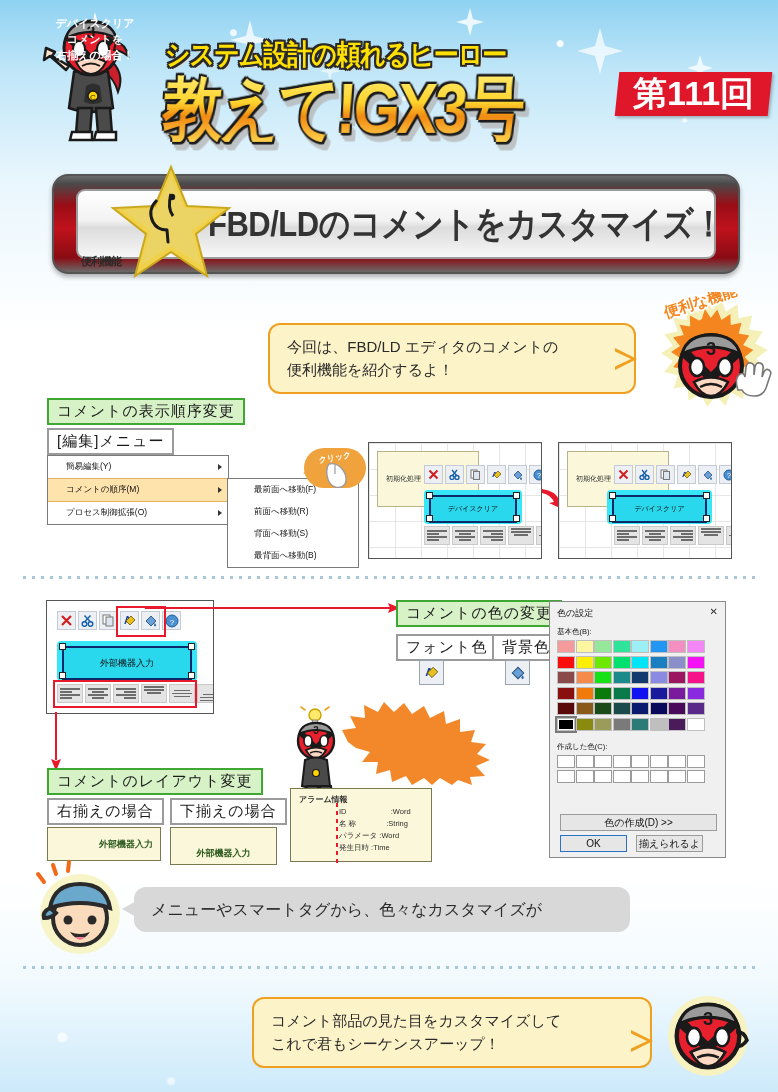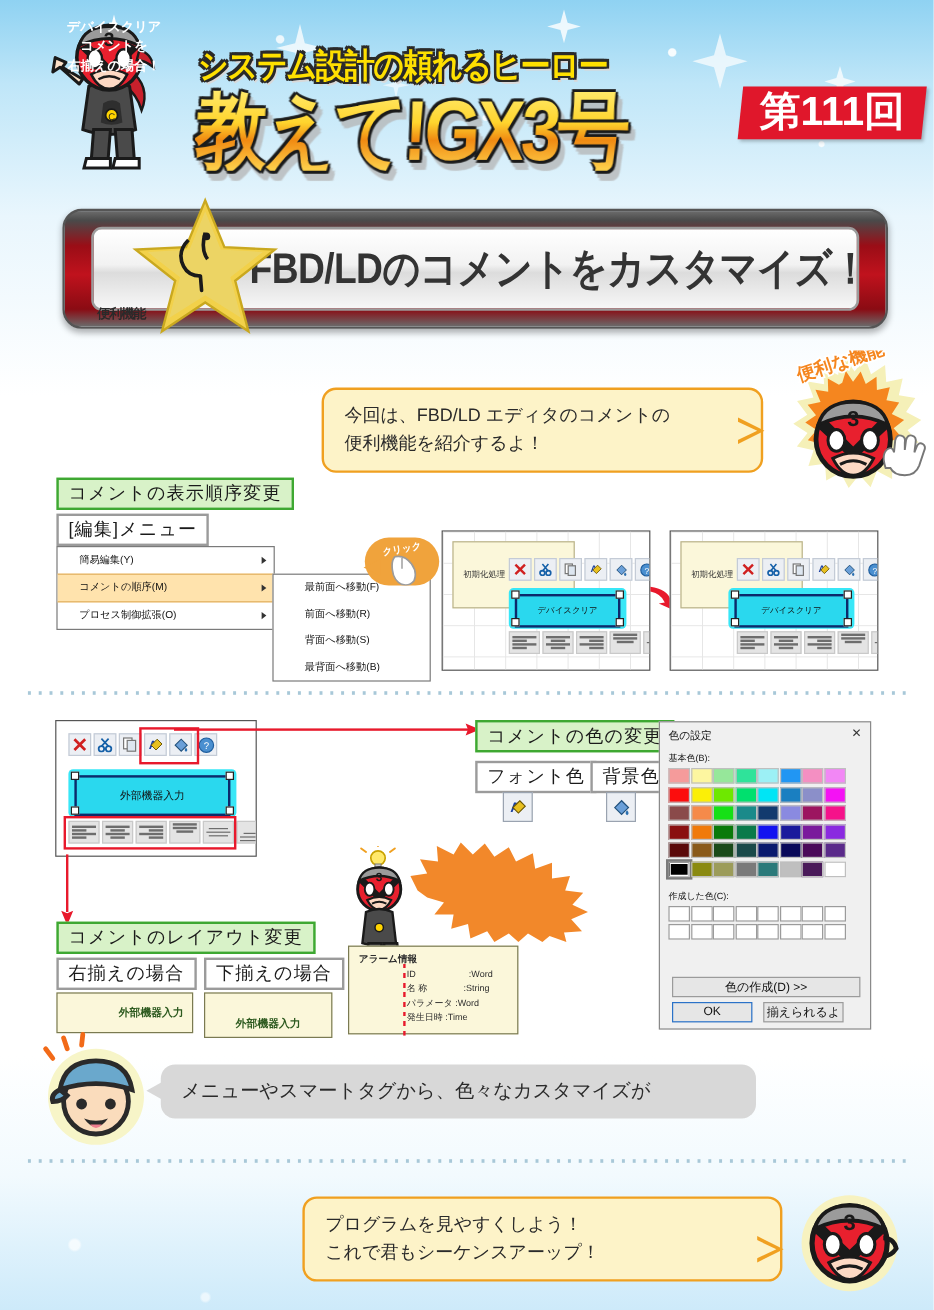--- a/index.html
+++ b/index.html
@@ -706,21 +706,21 @@
   <circle cx="62" cy="62" r="4.5" fill="#2a2a2a"></circle>
   <path d="M40 74 q10 14 20 0 q-10 4 -20 0z" fill="#2a2a2a"></path>
   <path d="M45 79 q5 6 10 0z" fill="#ef7d8e"></path>
 </svg>
 <div class="bubble gray" style="left:134px;top:887px;width:462px;font-size:16px;line-height:1.45;">
   <div>メニューやスマートタグから、色々なカスタマイズが</div>
 </div>
 <div class="tail" style="left:122px;top:900px;border-right:16px solid #d8d8d8;border-top:9px solid transparent;border-bottom:9px solid transparent;"></div>
 
 <div class="bubble yellow" style="left:252px;top:997px;width:362px;font-size:15px;line-height:1.5;">
-  <div>プログラムを見やすくしよう！</div>
+  <div>コメント部品の見た目をカスタマイズして</div>
   <div>これで君もシーケンスアーップ！</div>
 </div>
 <div class="tail" style="left:631px;top:1030px;border-left:22px solid #f0a020;border-top:11px solid transparent;border-bottom:11px solid transparent;"></div>
 <div class="tail" style="left:630px;top:1033px;border-left:17px solid #fdf3c8;border-top:8px solid transparent;border-bottom:8px solid transparent;"></div>
 
 <svg style="position:absolute;left:658px;top:988px;width:100px;height:96px;" viewBox="0 0 100 96">
   <circle cx="50" cy="48" r="40" fill="#f7f2c0"></circle>
   <g transform="translate(50,48) scale(1.08)">
     <circle cx="0" cy="0" r="29" fill="#e8202e" stroke="#1a1a1a" stroke-width="4"></circle>
     <path d="M-27 -11 q27 -13 54 0 q-5 -18 -27 -18 q-22 0 -27 18z" fill="#9b9b9b" stroke="#1a1a1a" stroke-width="3"></path>

